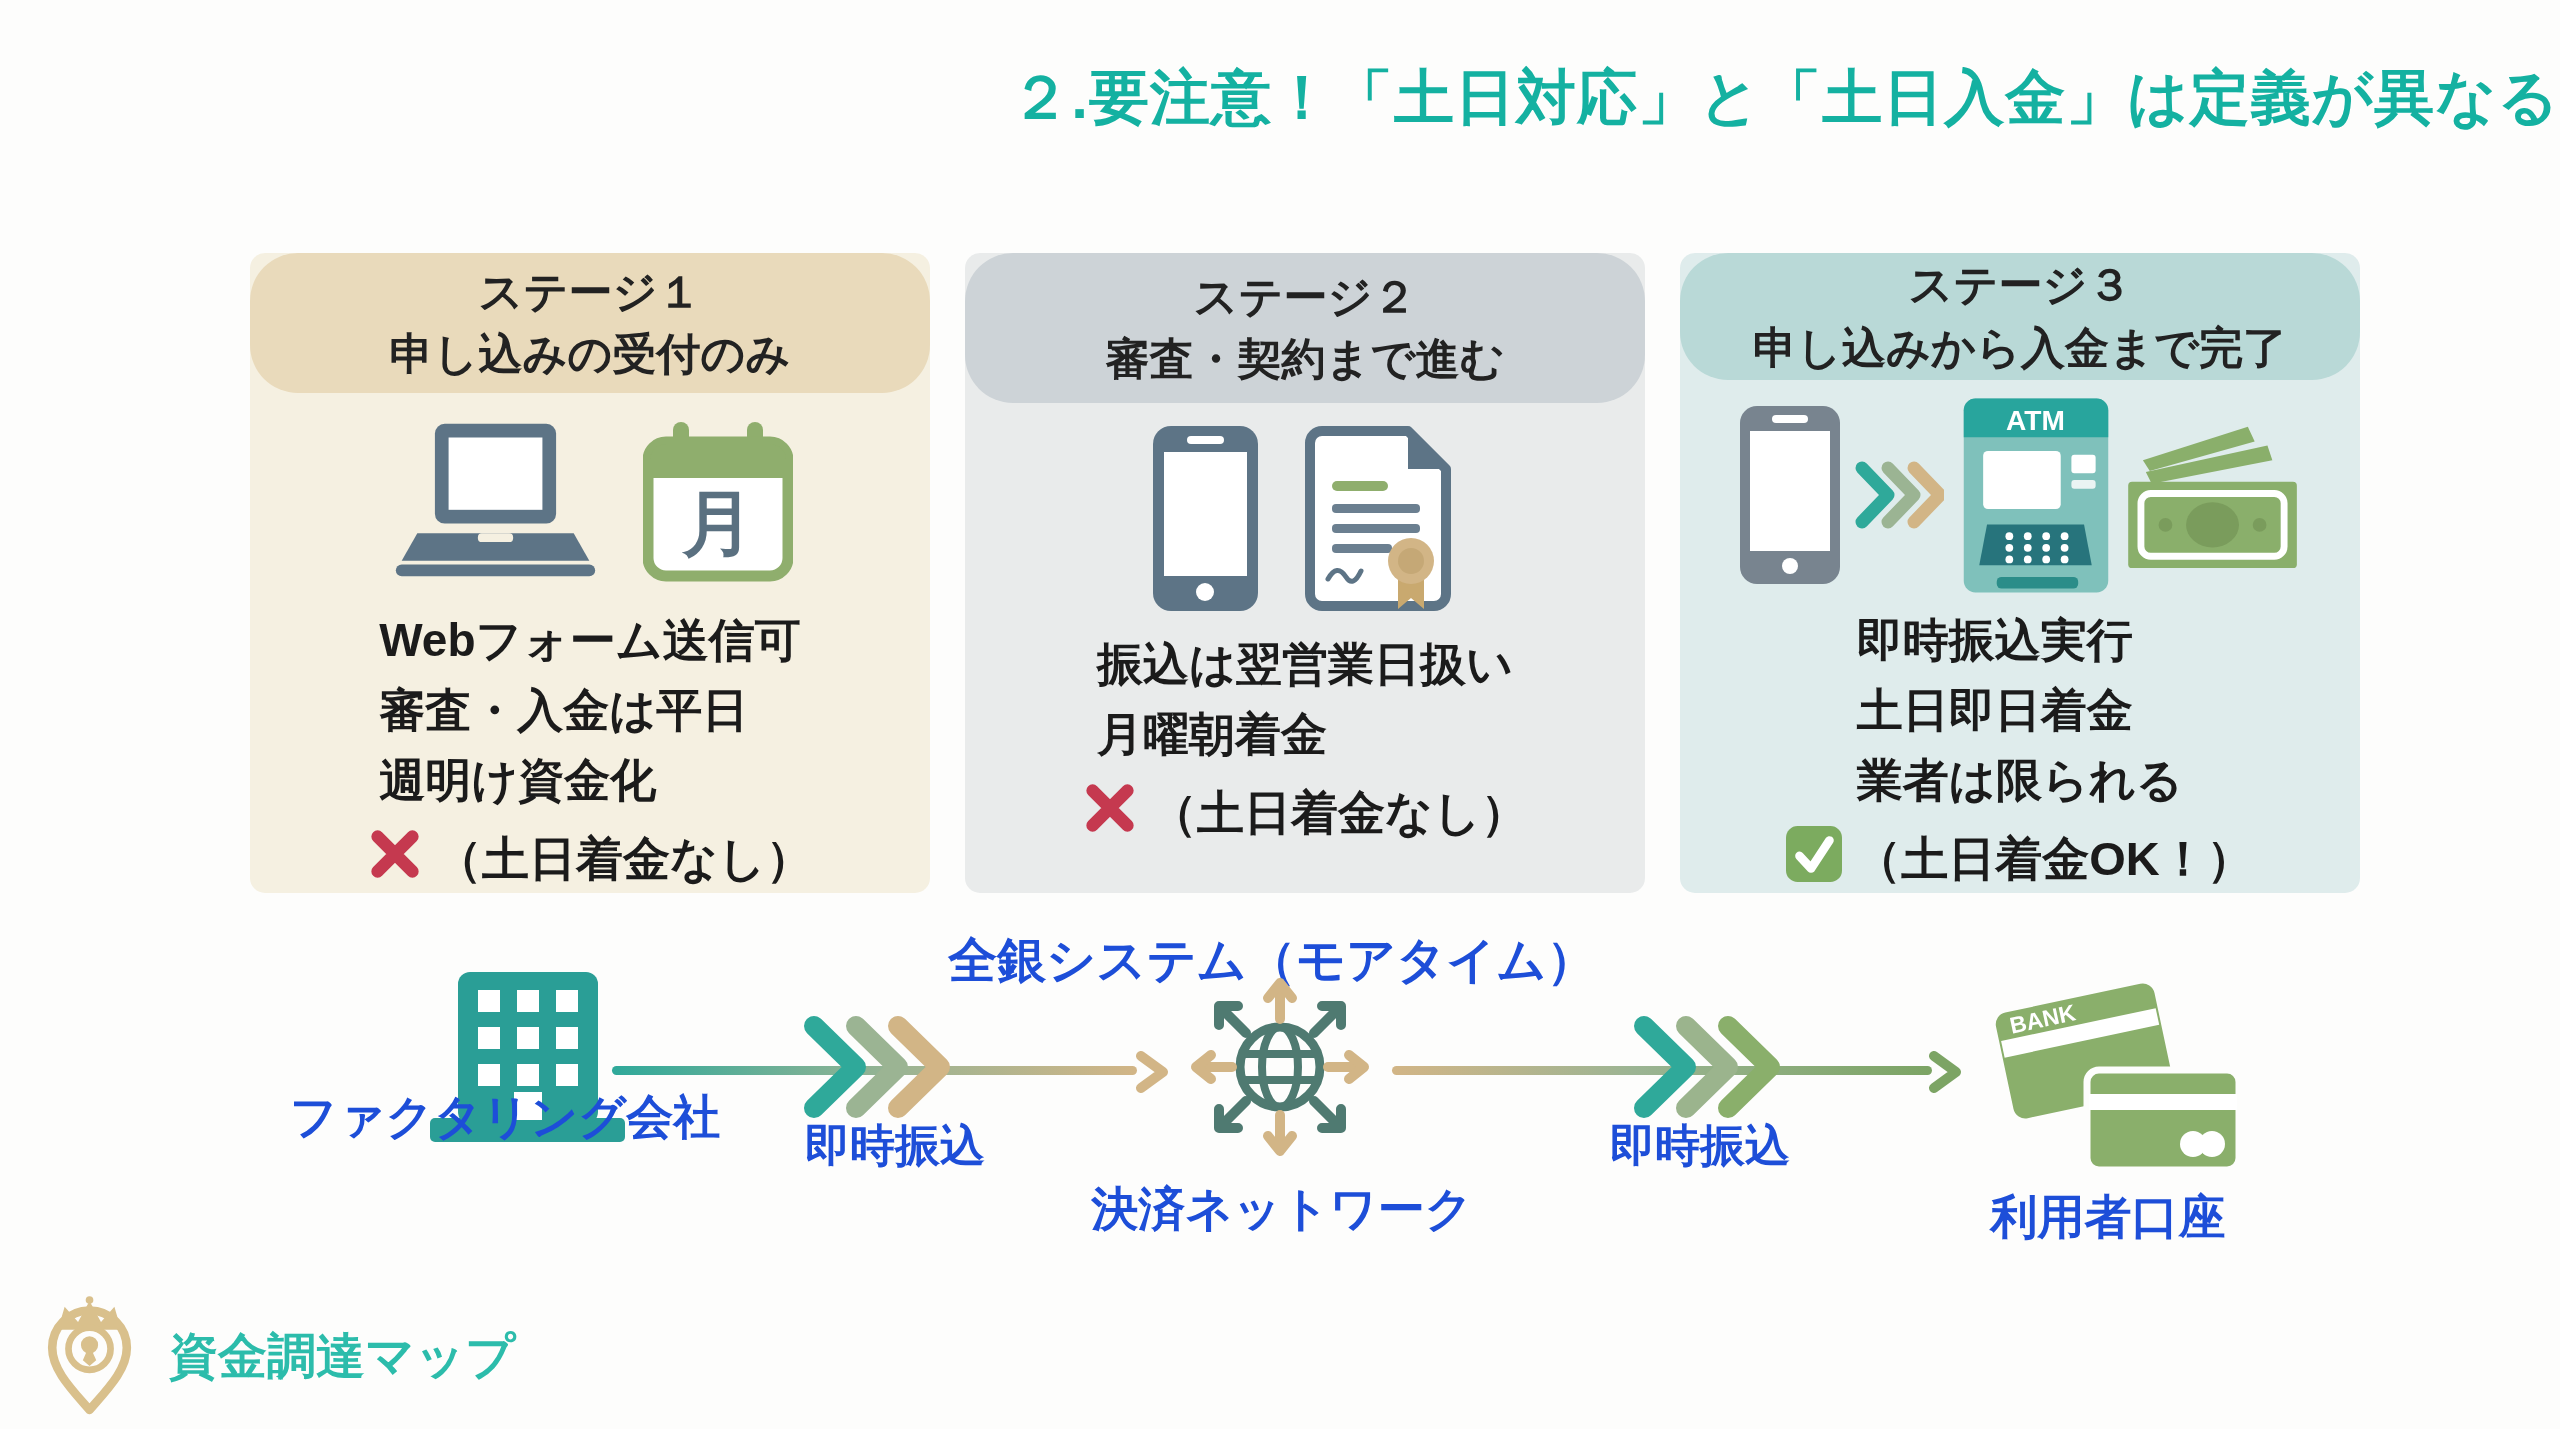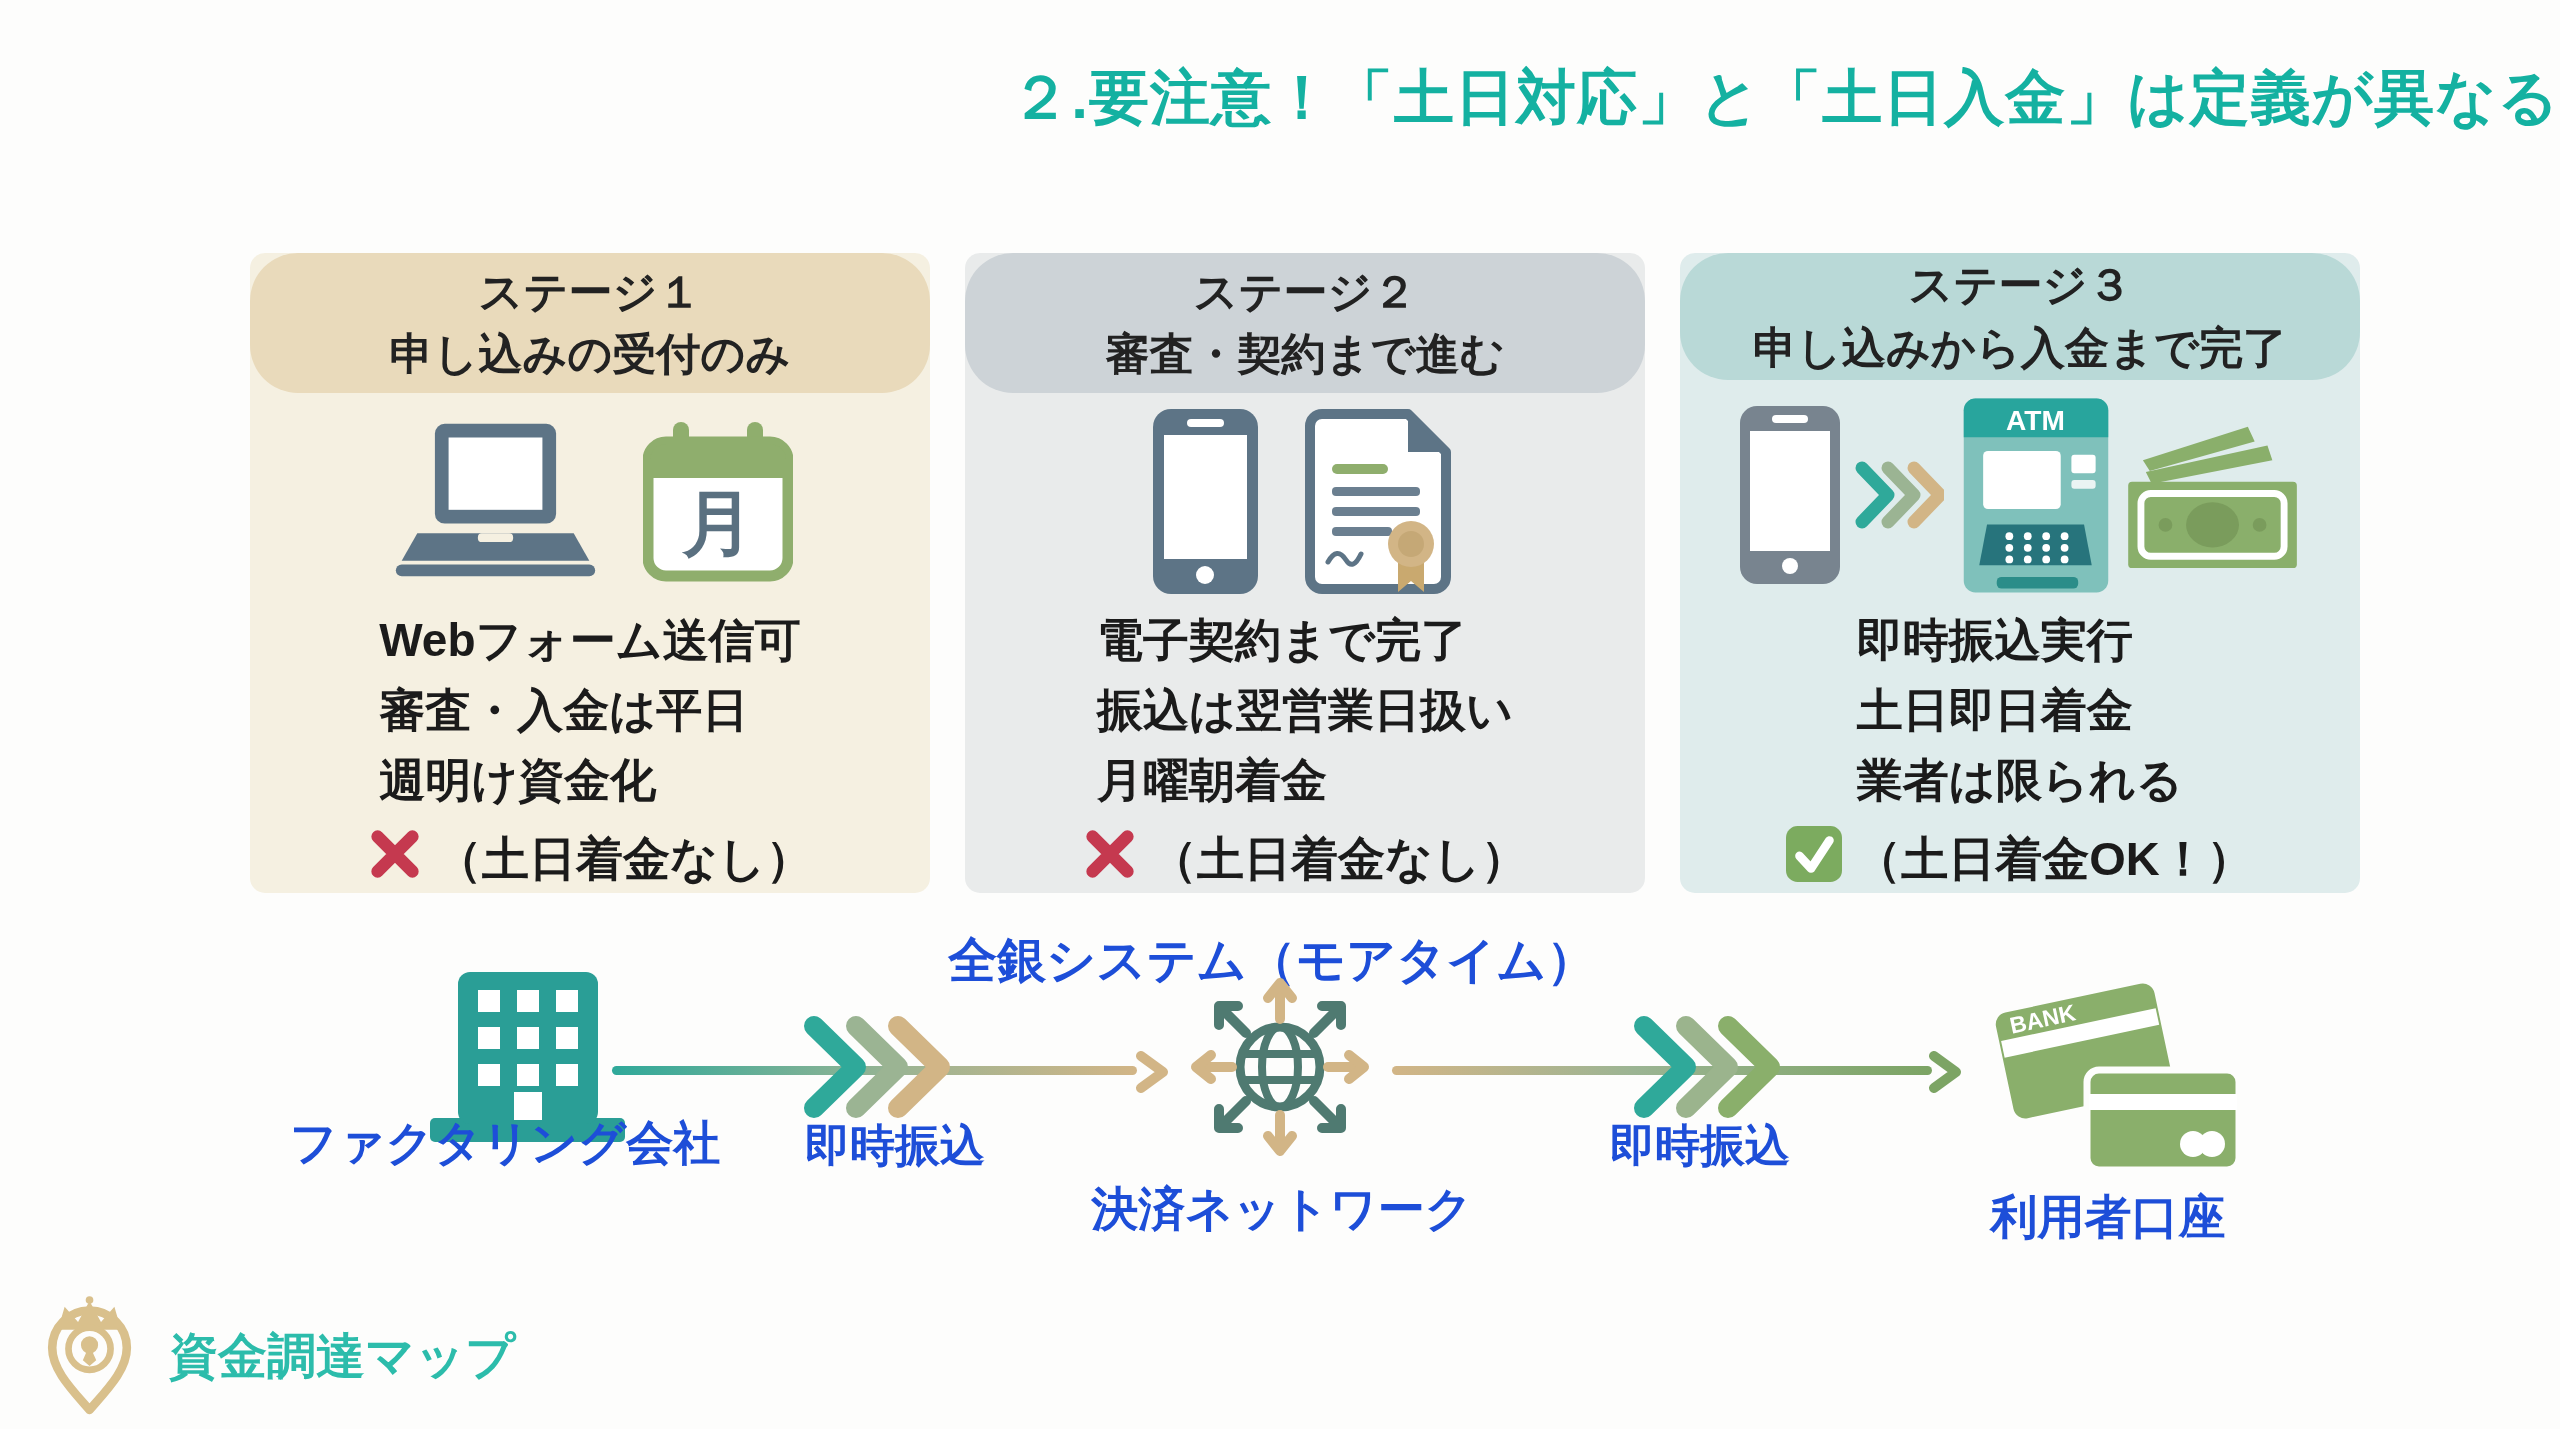--- a/index.html
+++ b/index.html
@@ -112,21 +112,20 @@
             <rect x="34" y="103" width="88" height="9" rx="4" fill="#6b7f90"></rect>
             <rect x="34" y="123" width="60" height="9" rx="4" fill="#6b7f90"></rect>
             <path d="M30 158 q9 -16 18 -2 q7 11 15 -6" stroke="#5d7486" stroke-width="5" fill="none" stroke-linecap="round"></path>
             <path d="M100 152 v36 l13 -11 l13 11 v-36 z" fill="#c9a96f"></path>
             <circle cx="113" cy="140" r="23" fill="#d2b586"></circle>
             <circle cx="113" cy="140" r="13" fill="#c5a876"></circle>
           </svg>
         </span>
       </div>
       <div class="card-features">
-        <div>電子契約まで完了</div>
         <div>振込は翌営業日扱い</div>
         <div>月曜朝着金</div>
       </div>
       <div class="card-verdict">
         <span>
           <svg width="56" height="56" viewBox="0 0 58 58">
             <path d="M11 11 L47 47 M47 11 L11 47" stroke="#c5394f" stroke-width="13" stroke-linecap="round" fill="none"></path>
           </svg>
         </span>
         <span>（土日着金なし）</span>
@@ -218,21 +217,21 @@
         <rect x="126" y="18" width="22" height="22" fill="#ffffff"></rect>
       <rect x="48" y="55" width="22" height="22" fill="#ffffff"></rect>
         <rect x="87" y="55" width="22" height="22" fill="#ffffff"></rect>
         <rect x="126" y="55" width="22" height="22" fill="#ffffff"></rect>
       <rect x="48" y="92" width="22" height="22" fill="#ffffff"></rect>
         <rect x="87" y="92" width="22" height="22" fill="#ffffff"></rect>
         <rect x="126" y="92" width="22" height="22" fill="#ffffff"></rect>
       <rect x="84" y="120" width="28" height="28" fill="#ffffff"></rect>
     </svg>
   </span>
-  <div class="flow-label" style="left:505px;top:1112px;">ファクタリング会社</div>
+  <div class="flow-label" style="left:505px;top:1086px;">ファクタリング会社</div>
 
   <div class="line line-left"></div>
 
   <span class="abs" style="left:800px;top:1012px;">
     <svg width="150" height="110" viewBox="0 0 150 110">
       <path d="M14 14 L56 55 L14 96" stroke="#2fa99a" stroke-width="20" fill="none" stroke-linecap="round" stroke-linejoin="round"></path>
       <path d="M56 14 L98 55 L56 96" stroke="#9bb493" stroke-width="20" fill="none" stroke-linecap="round" stroke-linejoin="round"></path>
       <path d="M98 14 L140 55 L98 96" stroke="#d2b586" stroke-width="20" fill="none" stroke-linecap="round" stroke-linejoin="round"></path>
     </svg>
   </span>

